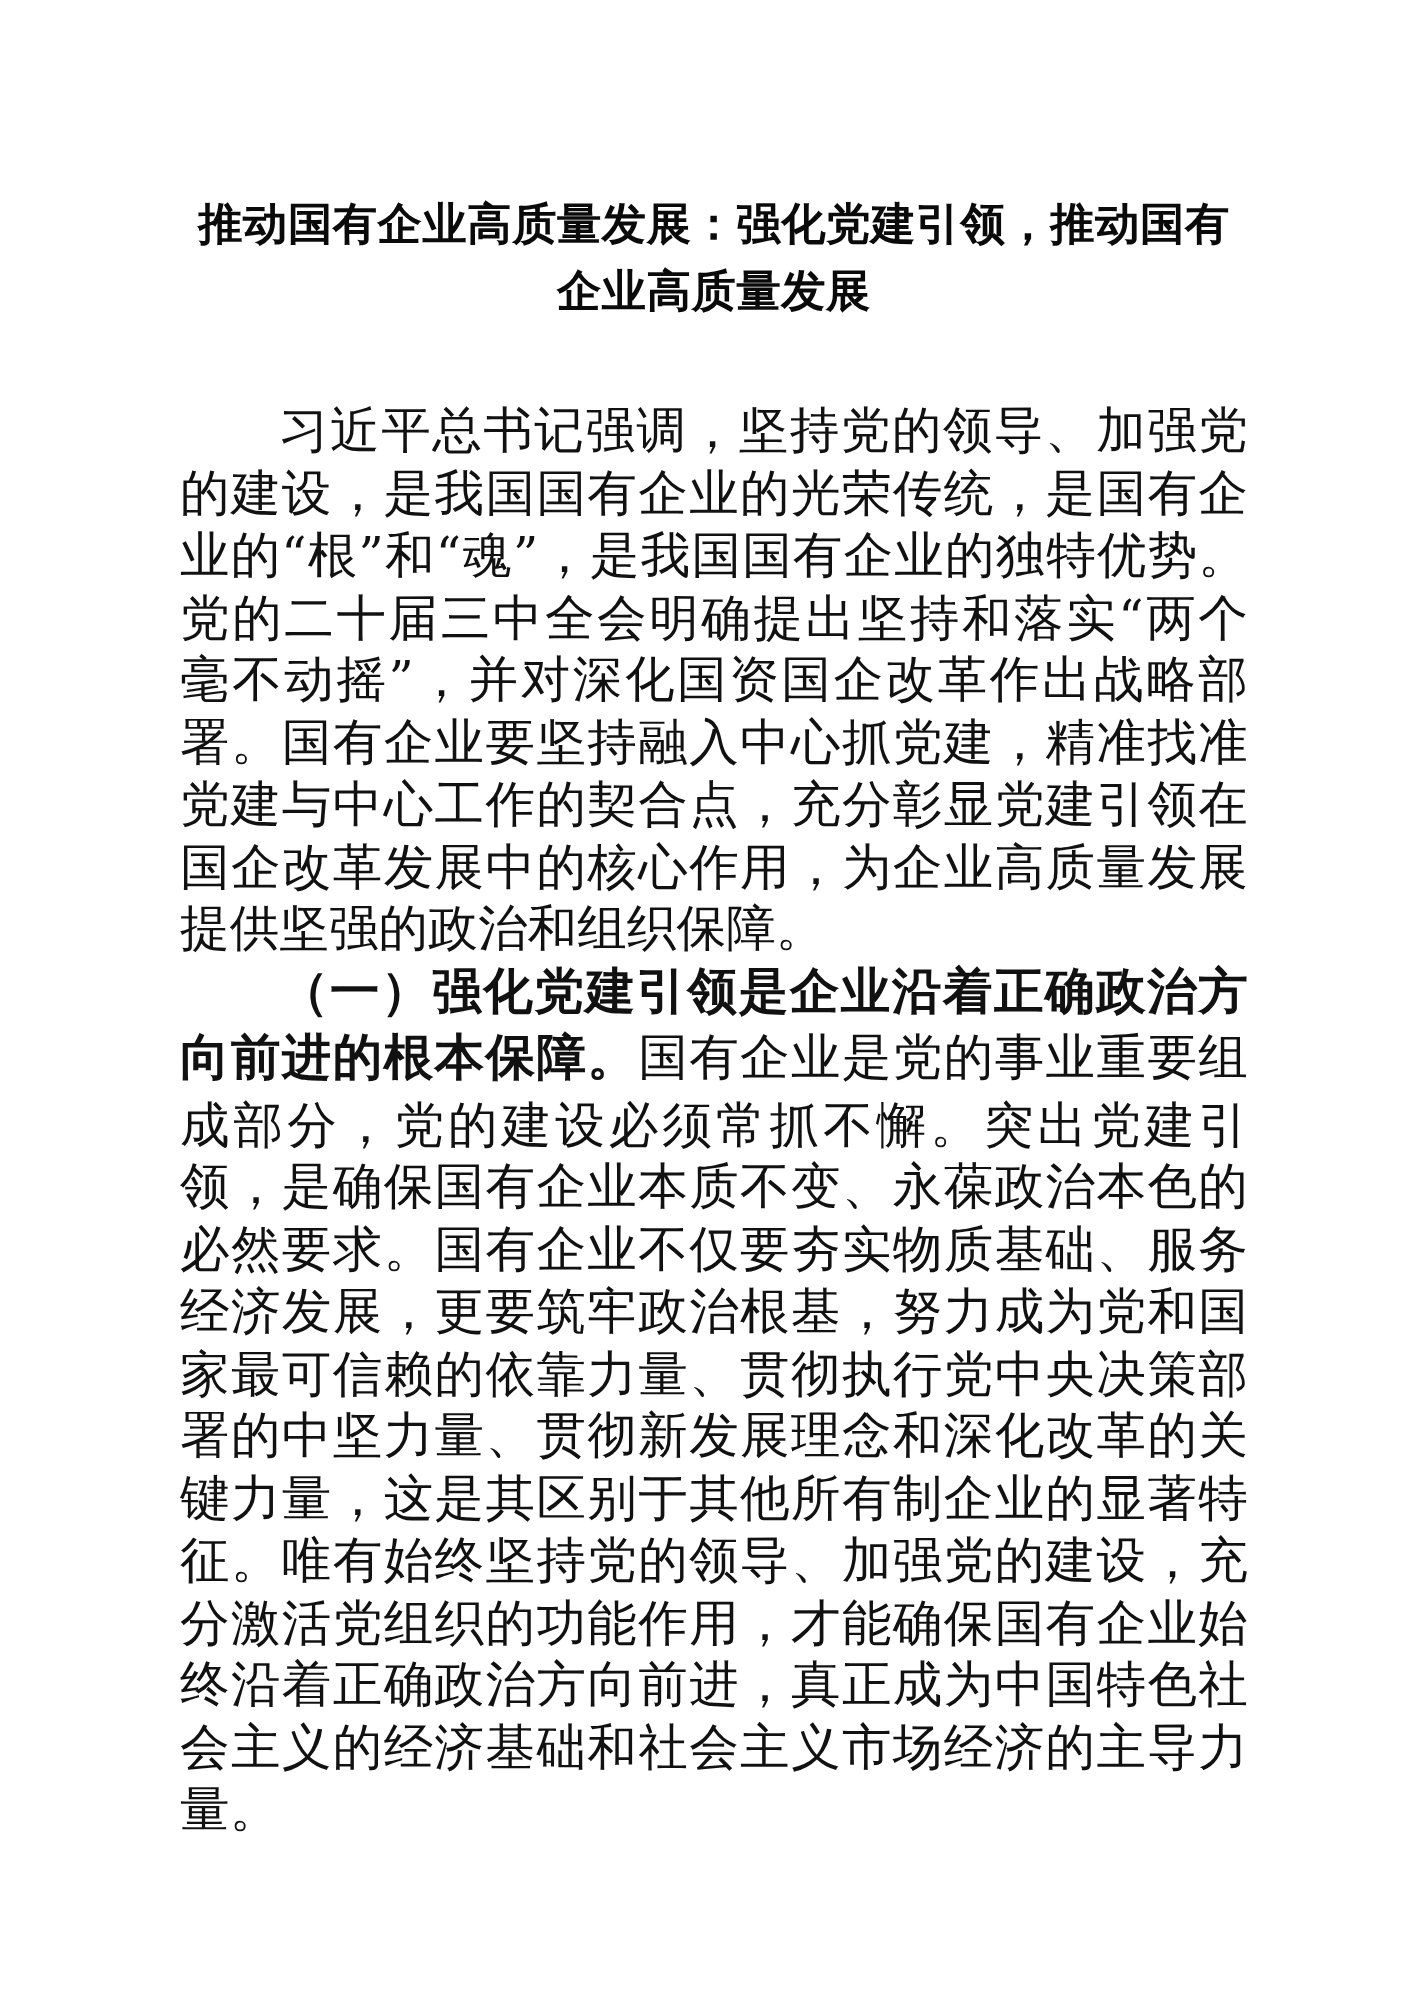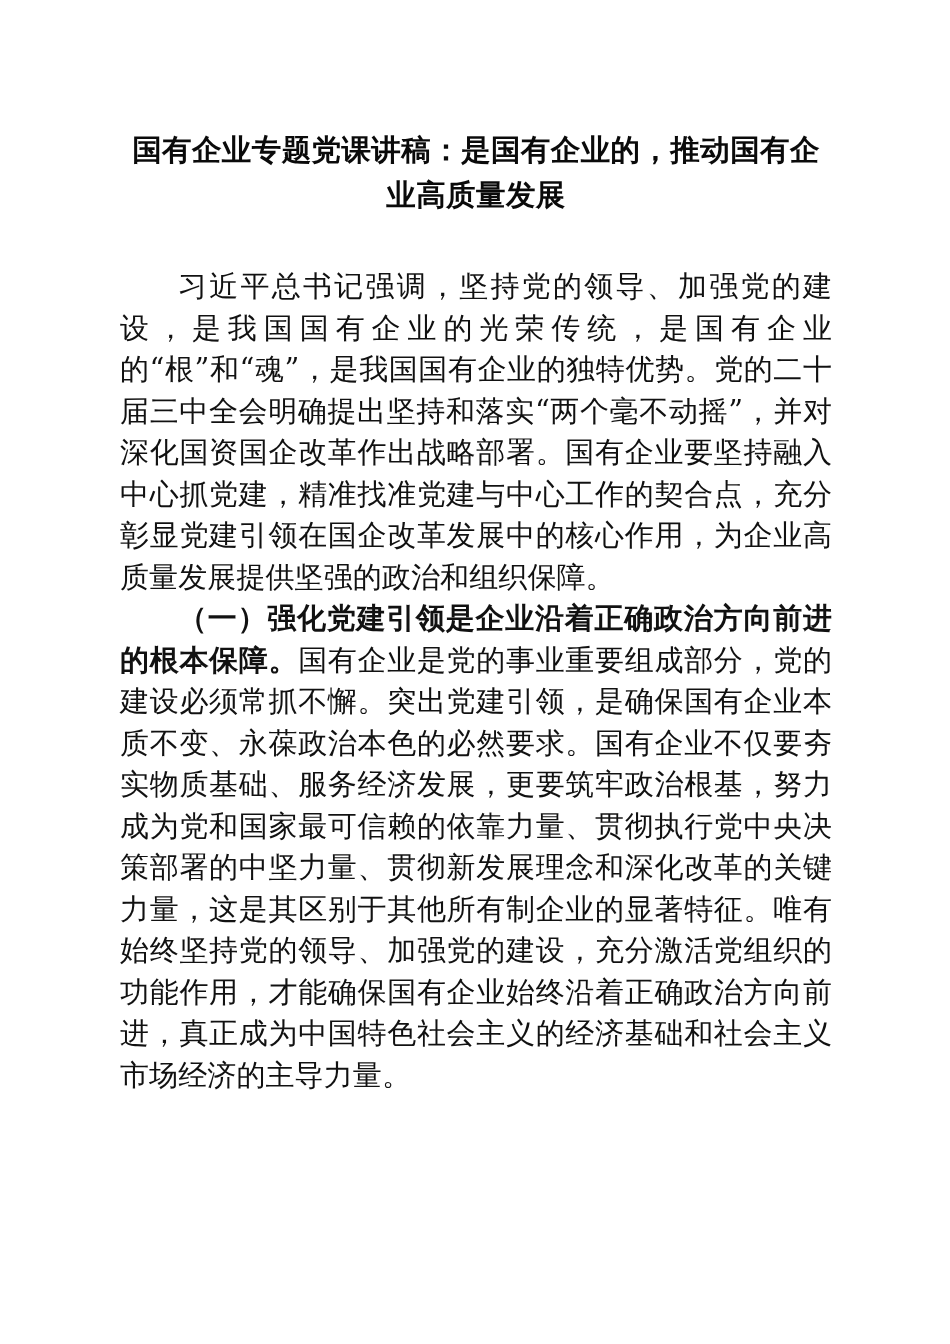--- a/index.html
+++ b/index.html
@@ -34,46 +34,47 @@
     font-weight: 700;
     font-size: 29.5px;
     line-height: 45px;
     text-align: center;
     letter-spacing: 0.4px;
     color: #0a0a0a;
   }
   .para {
     margin: 0;
     font-family: "DejaVu Serif", "Liberation Serif", serif;
-    font-size: 29px;
+    font-size: 33px;
     line-height: 41.5px;
     text-align: justify;
     text-justify: inter-ideograph;
     text-indent: 2em;
     letter-spacing: 0.1px;
     color: #111111;
     font-weight: 400;
   }
   .para.first-after-title {
     margin-top: 48px;
   }
   .para b, .para .bold-run {
     font-weight: 700;
+    font-family: Liberation Mono, monospace;
   }
   .spacer-bottom {
     height: 1px;
   }
 </style>
 </head>
 <body>
 
 <div class="page">
   <div class="doc-body">
 
-    <h1 class="doc-title">国有企业专题党课讲稿：是国有企业的，推动国有企业高质量发展</h1>
+    <h1 class="doc-title">推动国有企业高质量发展：强化党建引领，推动国有企业高质量发展</h1>
 
     <p class="para first-after-title">习近平总书记强调，坚持党的领导、加强党的建设，是我国国有企业的光荣传统，是国有企业的“根”和“魂”，是我国国有企业的独特优势。党的二十届三中全会明确提出坚持和落实“两个毫不动摇”，并对深化国资国企改革作出战略部署。国有企业要坚持融入中心抓党建，精准找准党建与中心工作的契合点，充分彰显党建引领在国企改革发展中的核心作用，为企业高质量发展提供坚强的政治和组织保障。</p>
 
 
     <p class="para"><span class="bold-run">（一）强化党建引领是企业沿着正确政治方向前进的根本保障。</span><span>国有企业是党的事业重要组成部分，党的建设必须常抓不懈。突出党建引领，是确保国有企业本质不变、永葆政治本色的必然要求。国有企业不仅要夯实物质基础、服务经济发展，更要筑牢政治根基，努力成为党和国家最可信赖的依靠力量、贯彻执行党中央决策部署的中坚力量、贯彻新发展理念和深化改革的关键力量，这是其区别于其他所有制企业的显著特征。唯有始终坚持党的领导、加强党的建设，充分激活党组织的功能作用，才能确保国有企业始终沿着正确政治方向前进，真正成为中国特色社会主义的经济基础和社会主义市场经济的主导力量。</span></p>
 
     <div class="spacer-bottom"></div>
   </div>
 </div>
 

